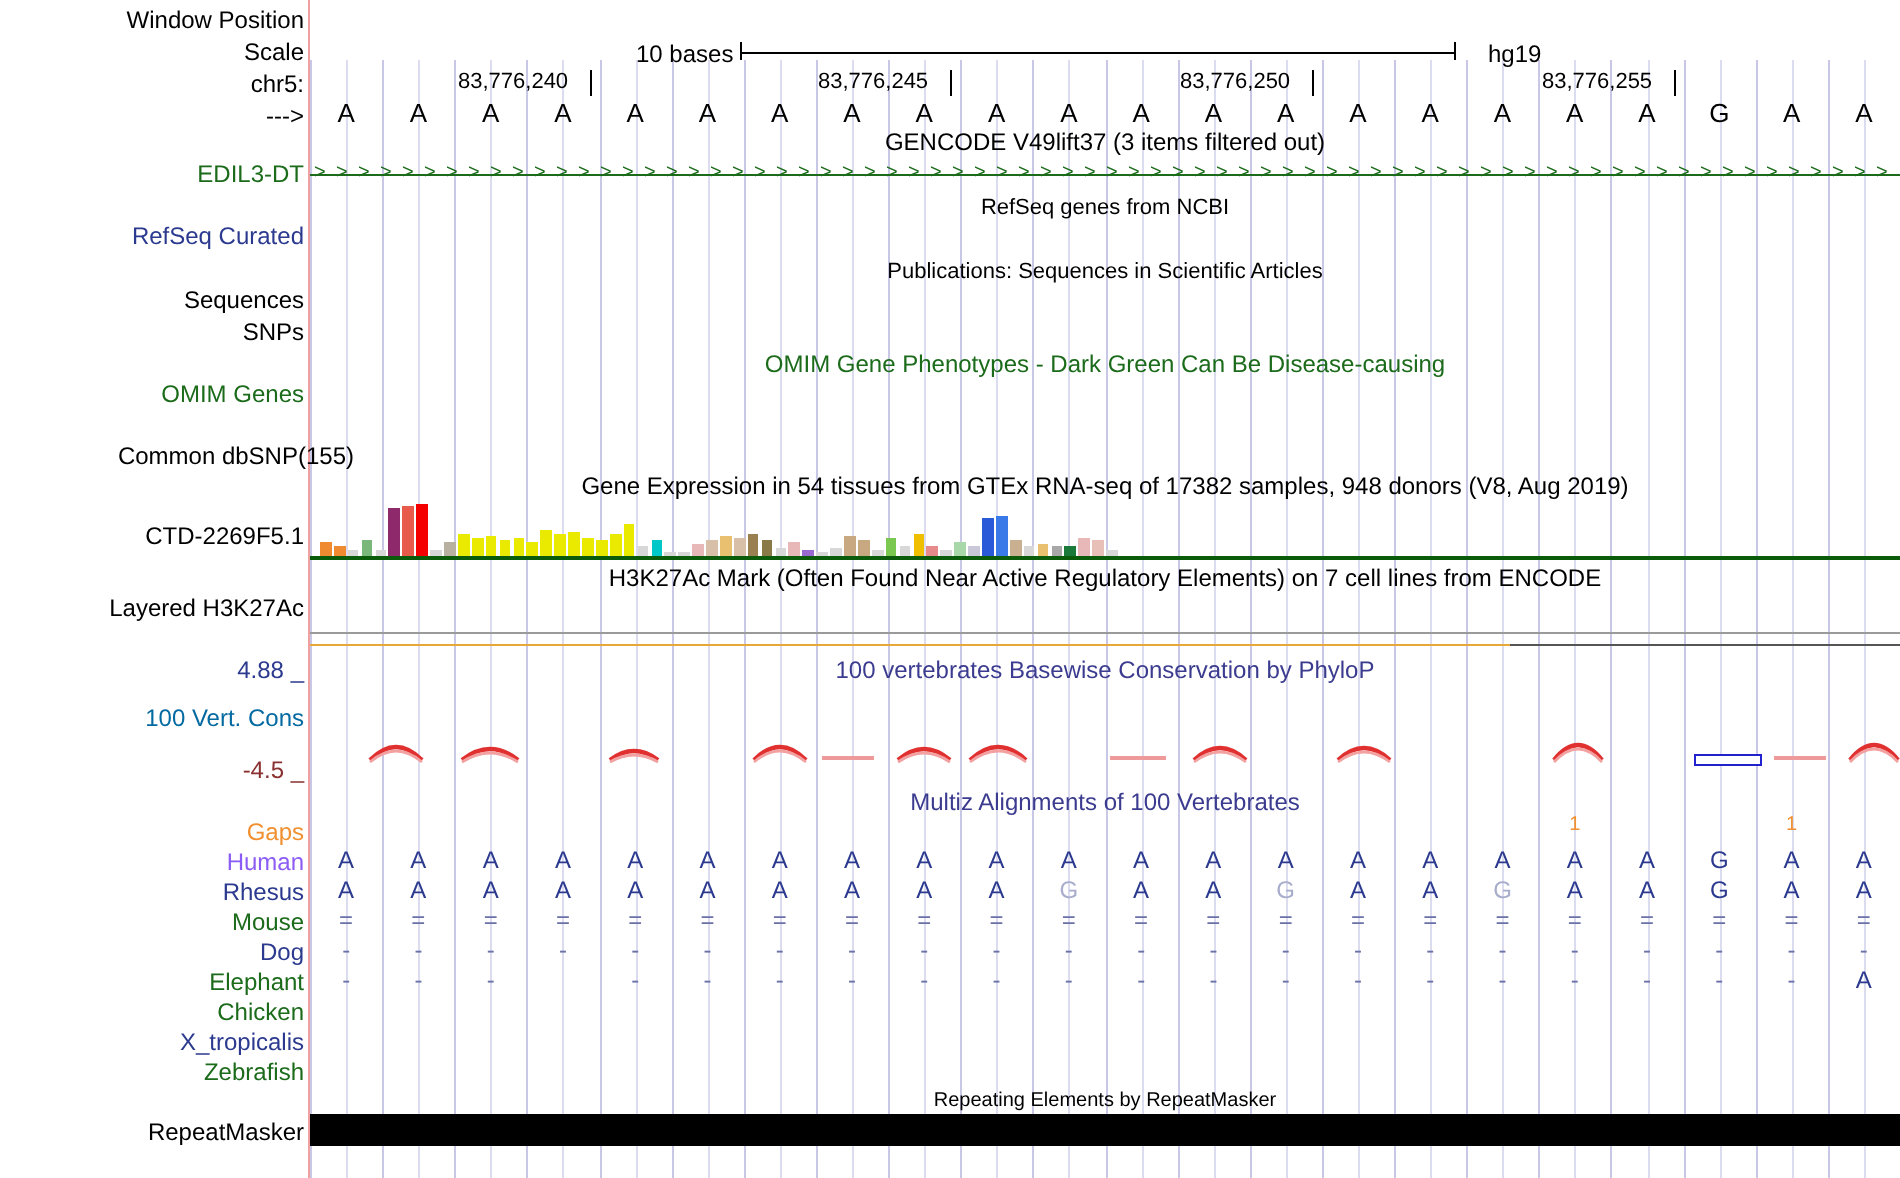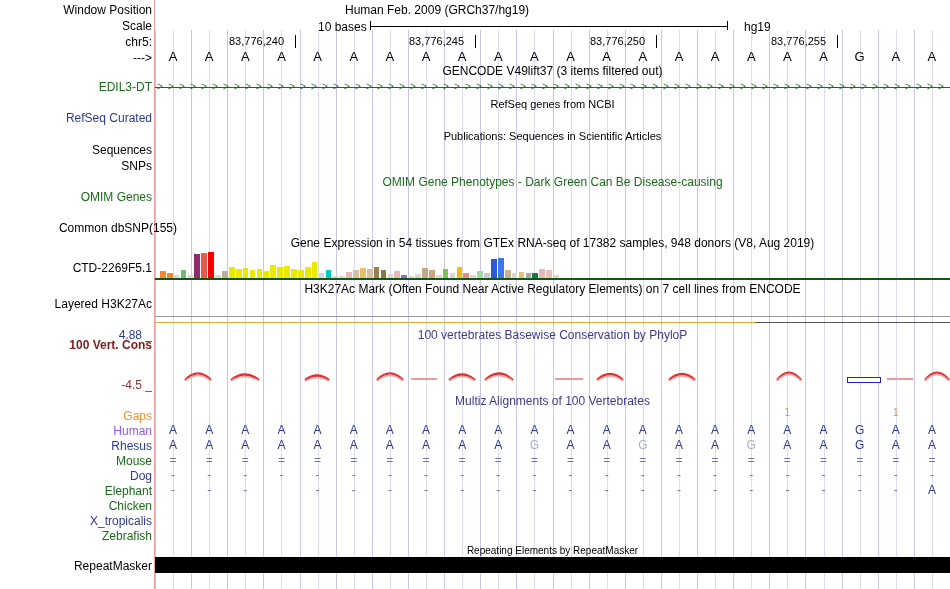--- a/index.html
+++ b/index.html
@@ -123,38 +123,37 @@
   <div class="lbl" style="left:0;top:81px;width:152px;color:#1b6b1b;">EDIL3-DT</div>
   <div class="lbl" style="left:0;top:112px;width:152px;color:#2b3a8f;">RefSeq Curated</div>
   <div class="lbl" style="left:0;top:144px;width:152px;">Sequences</div>
   <div class="lbl" style="left:0;top:160px;width:152px;">SNPs</div>
   <div class="lbl" style="left:0;top:191px;width:152px;color:#1b6b1b;">OMIM Genes</div>
   <div class="lbl" style="left:12px;top:222px;width:152px;margin-left:13px;">Common dbSNP(155)</div>
   <div class="lbl" style="left:0;top:262px;width:152px;">CTD-2269F5.1</div>
   <div class="lbl" style="left:0;top:298px;width:152px;">Layered H3K27Ac</div>
 
   <div class="lbl" style="left:0;top:329px;width:152px;color:#2b3a8f;">4.88 _</div>
-  <div class="lbl" style="left:0;top:339px;width:152px;color:#7f1d1d;font-weight:bold;">100 Vert. Cons</div>
+  <div class="lbl" style="left:0;top:353px;width:152px;color:#0369a1;">100 Vert. Cons</div>
   <div class="lbl" style="left:0;top:379px;width:152px;color:#8a3030;">-4.5 _</div>
 
   <div class="lbl" style="left:0;top:410px;width:152px;color:#f09030;">Gaps</div>
   <div class="lbl" style="left:0;top:560px;width:152px;">RepeatMasker</div>
 
   <div id="specieslabels">
       <div class="lbl" style="left: 0px; width: 152px; top: 425px; color: #8b5cf6;">Human</div>
       <div class="lbl" style="left: 0px; width: 152px; top: 440px; color: rgb(43, 58, 143);">Rhesus</div>
       <div class="lbl" style="left: 0px; width: 152px; top: 455px; color: rgb(27, 107, 27);">Mouse</div>
       <div class="lbl" style="left: 0px; width: 152px; top: 470px; color: rgb(43, 58, 143);">Dog</div>
       <div class="lbl" style="left: 0px; width: 152px; top: 485px; color: rgb(27, 107, 27);">Elephant</div>
       <div class="lbl" style="left: 0px; width: 152px; top: 500px; color: rgb(27, 107, 27);">Chicken</div>
       <div class="lbl" style="left: 0px; width: 152px; top: 515px; color: rgb(43, 58, 143);">X_tropicalis</div>
       <div class="lbl" style="left: 0px; width: 152px; top: 530px; color: rgb(27, 107, 27);">Zebrafish</div>
     </div>
 
-  <div class="abs" style="left:345px;top:3px;font-size:12px;color:#000;white-space:nowrap;">Human Feb. 2009 (GRCh37/hg19)</div>
 
   <div class="abs" style="left:318px;top:20px;font-size:12px;color:#000;white-space:nowrap;">10 bases</div>
   <div id="scalebar" style="left:370px;top:26px;width:357px;"></div>
   <div class="scalecap" style="left:370px;top:21px;"></div>
   <div class="scalecap" style="left:727px;top:21px;"></div>
   <div class="abs" style="left:744px;top:20px;font-size:12px;color:#000;white-space:nowrap;">hg19</div>
 
   <div id="rulerlayer">
       <div class="posnum" style="top: 36px; left: 229px;">83,776,240</div>
       <div class="tickmark" style="left: 295px; top: 35px; height: 13px;"></div>

